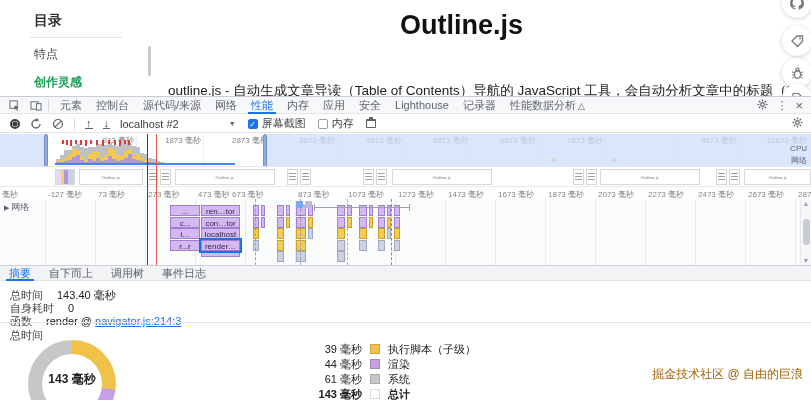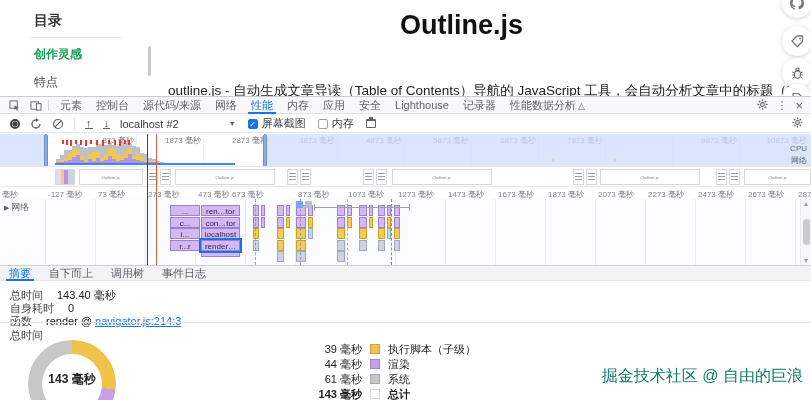--- a/index.html
+++ b/index.html
@@ -111,34 +111,34 @@
   #sum-divider{position:absolute;left:0;top:56px;width:811px;height:1px;background:#e3e5e8;}
   #sum-section{position:absolute;left:10px;top:62px;font-size:11px;color:#444;}
   #donut{position:absolute;left:28px;top:74px;width:88px;height:88px;border-radius:50%;}
   #donut::after{content:"";position:absolute;left:14px;top:14px;width:60px;height:60px;background:#fff;border-radius:50%;}
   #donut-label{position:absolute;left:28px;top:105px;width:88px;text-align:center;font-size:12px;font-weight:bold;color:#202124;z-index:2;}
   #legend{position:absolute;left:300px;top:76px;}
   .lg-row{display:flex;align-items:center;height:14px;margin-bottom:1px;font-size:11px;color:#202124;}
   .lg-val{width:62px;text-align:right;margin-right:8px;}
   .lg-sw{width:10px;height:10px;border:1px solid rgba(0,0,0,.15);margin-right:8px;}
   .lg-row.bold .lg-val,.lg-row.bold .lg-lb{font-weight:bold;}
-  #watermark{position:absolute;right:8px;top:100px;font-size:16px;color:#0f766e;}
+  #watermark{position:absolute;right:8px;top:100px;font-size:12px;color:#a16207;}
 </style>
 </head>
 <body>
 
 <div id="app">
 
   <div id="webpage">
     <div id="sidebar">
       <div class="sb-title">目录</div>
       <div class="sb-divider"></div>
       <div id="sb-items">
+          <div class="side-item">特点</div>
           <div class="side-item active">创作灵感</div>
-          <div class="side-item">特点</div>
           <div class="side-item">安装说明</div>
         </div>
       <div id="sb-scroll"></div>
     </div>
     <div id="page-title">Outline.js</div>
     <div id="page-intro">outline.js - 自动生成文章导读（Table of Contents）导航的 JavaScript 工具，会自动分析文章中的标题（h1~h6）标签，并生成文…</div>
     <div id="floats">
         <div class="float-btn" style="top: -12px;">
           <span>
             <svg width="16" height="16" viewBox="0 0 16 16">

